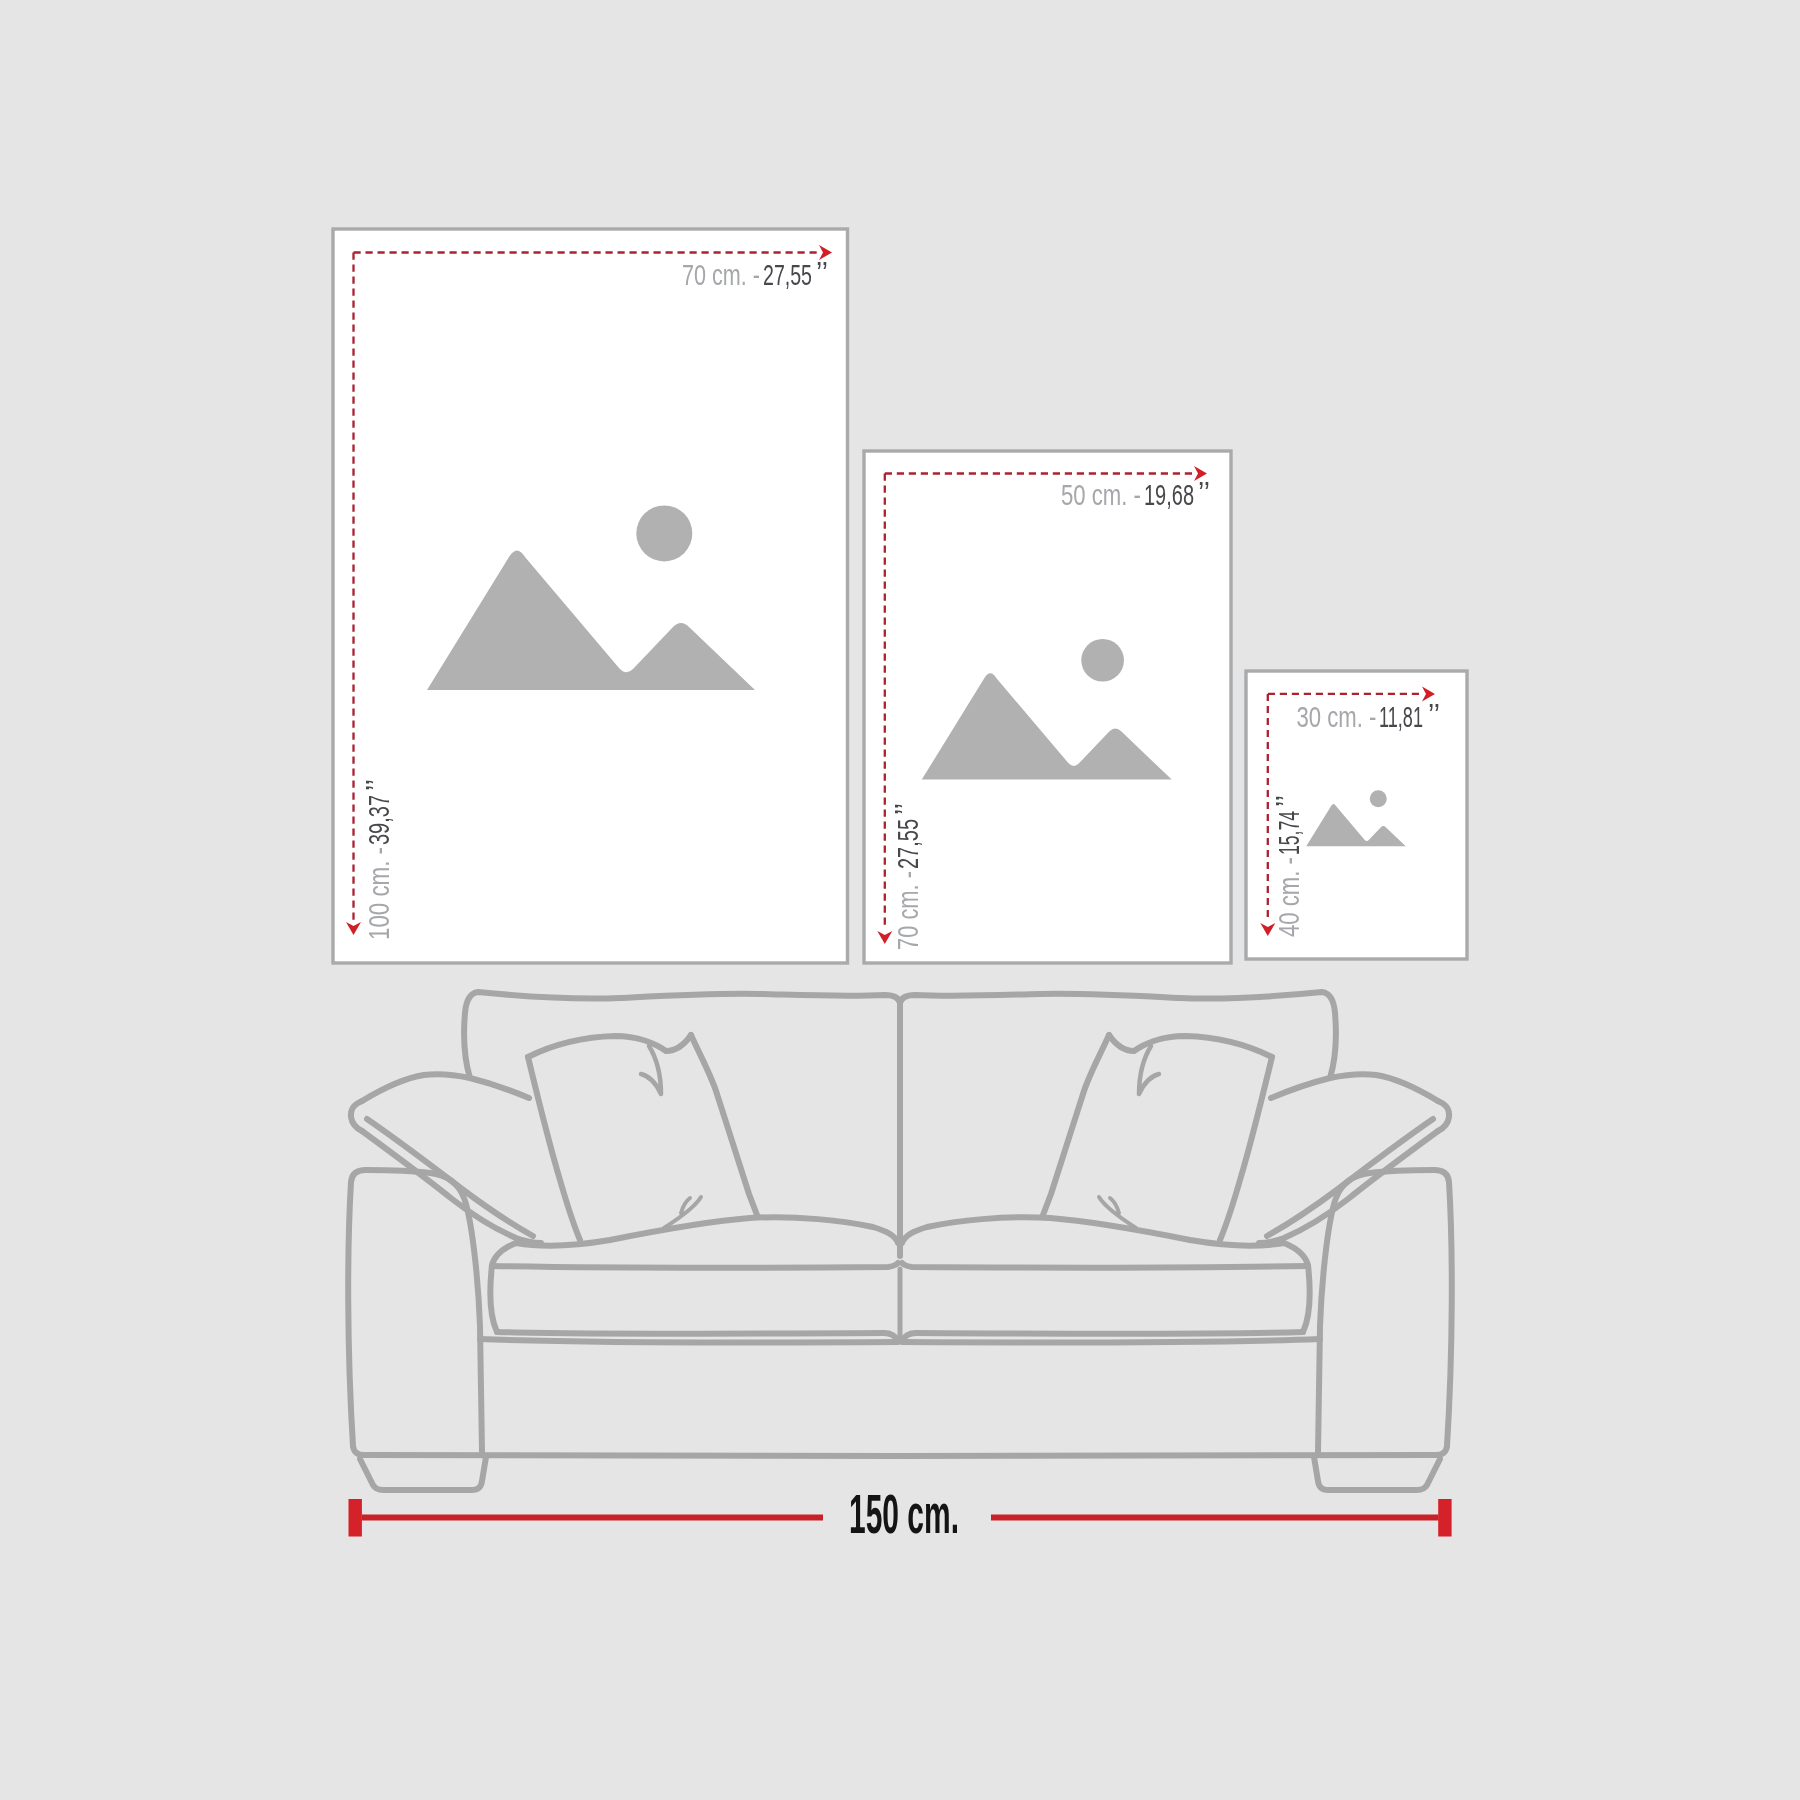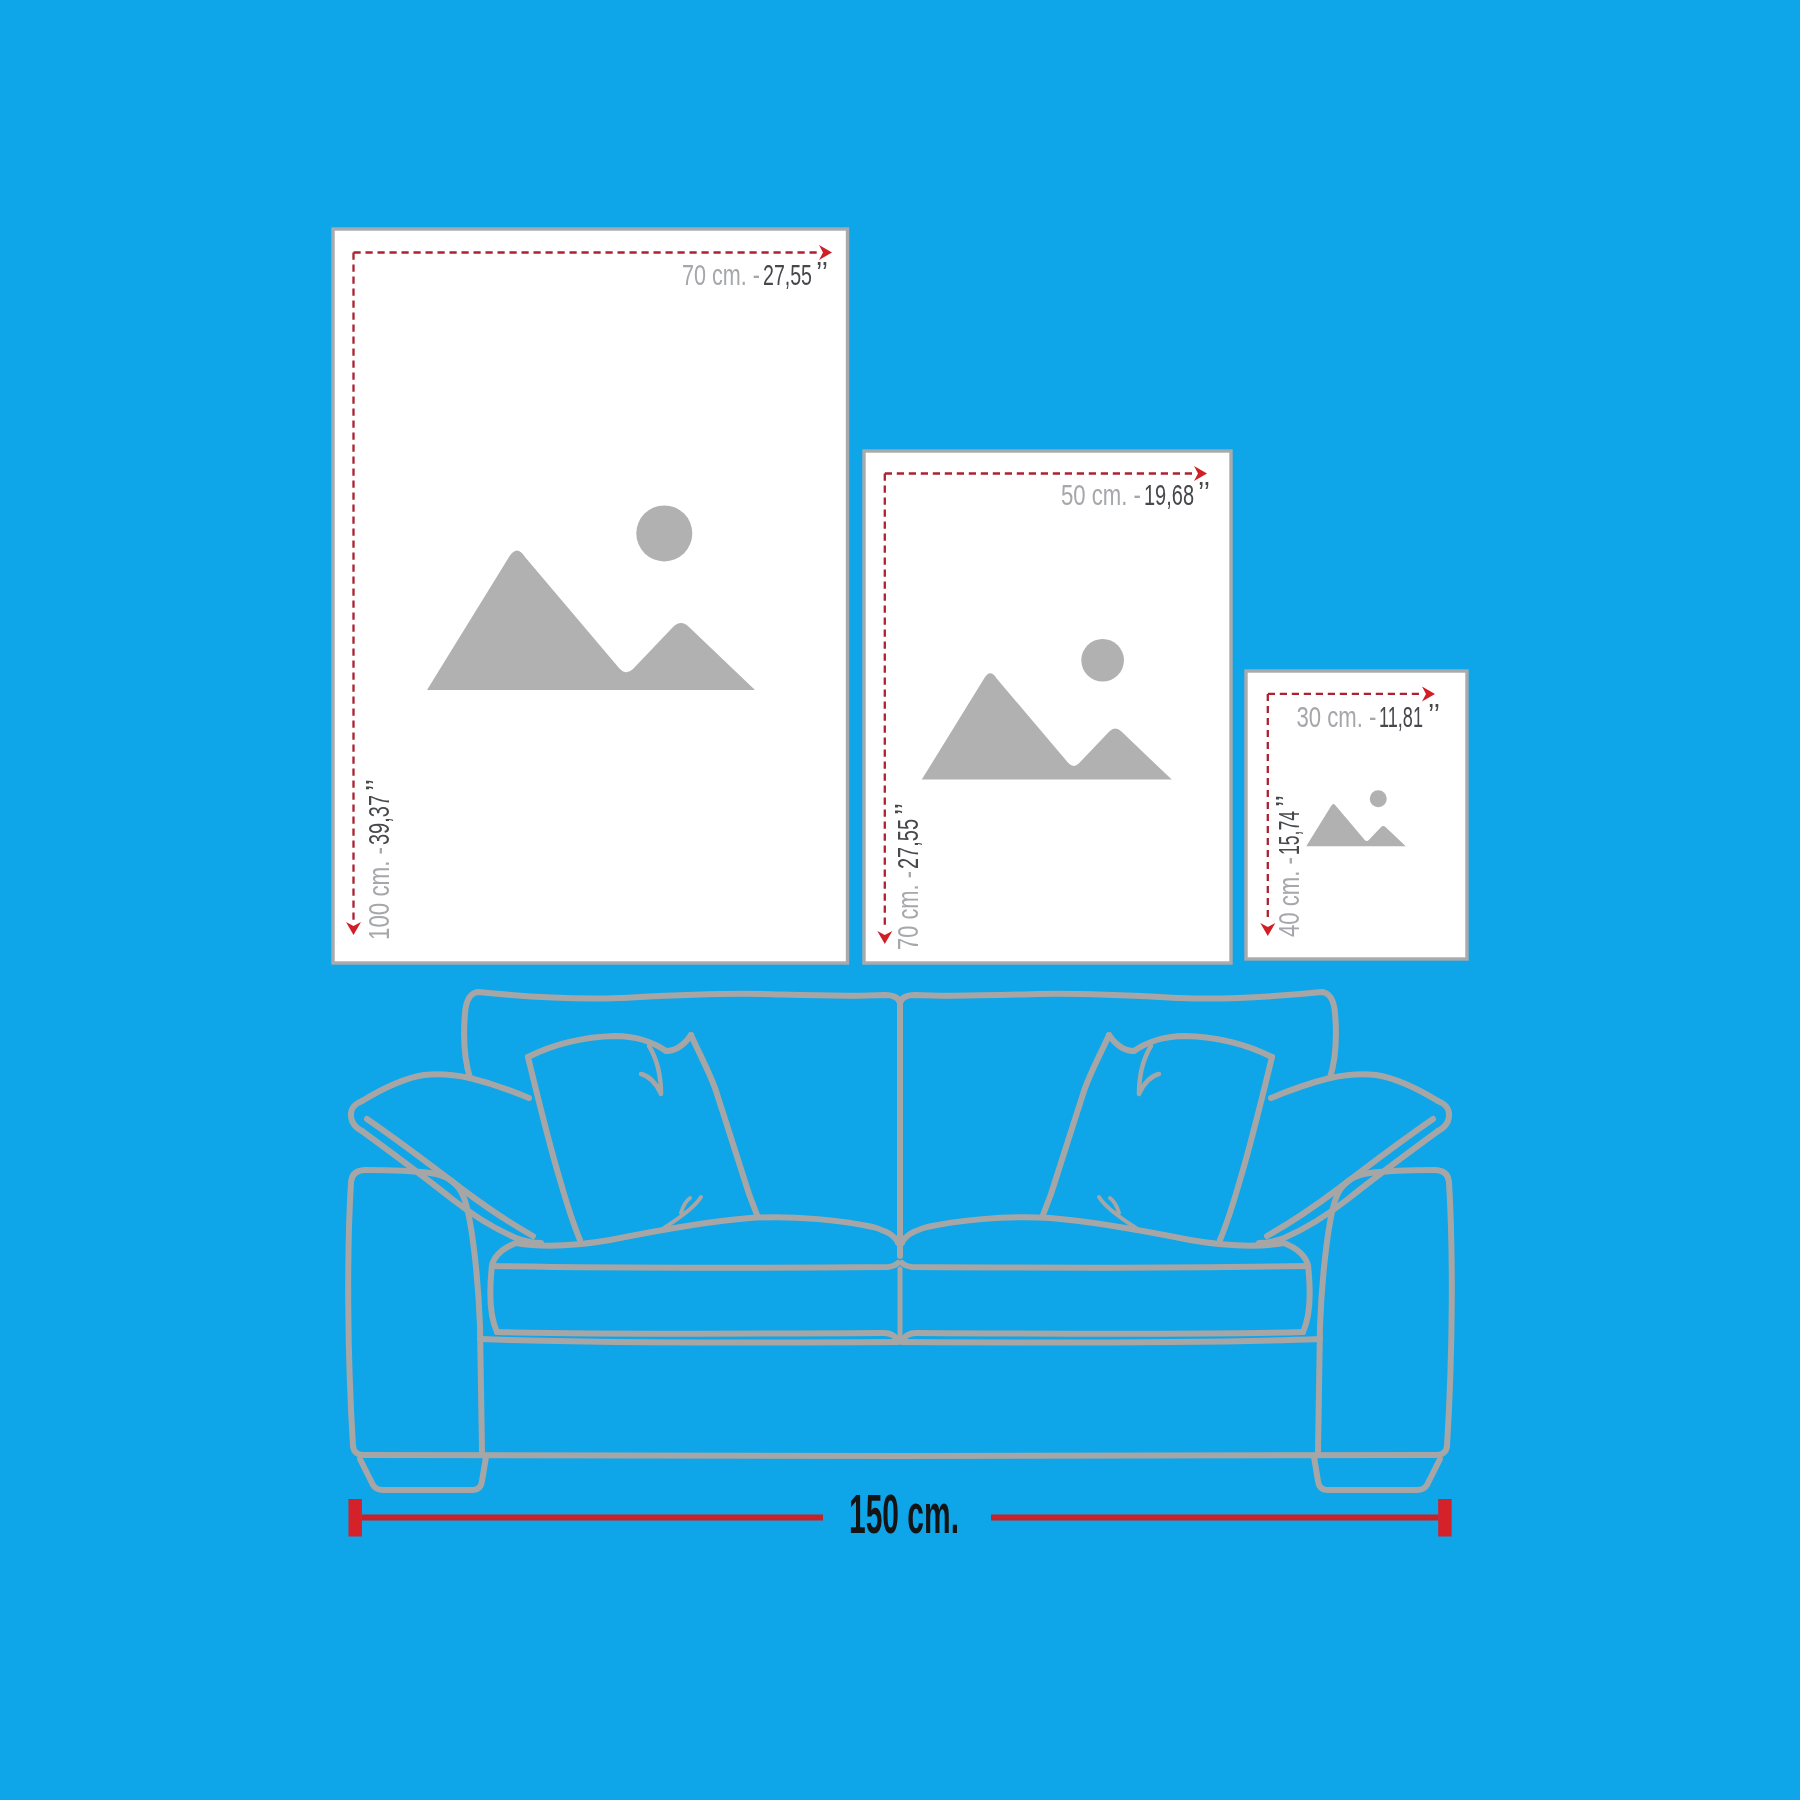--- a/index.html
+++ b/index.html
@@ -1,16 +1,16 @@
 <!DOCTYPE html>
 <html><head>
 <meta charset="utf-8">
 <style>
   html,body{margin:0;padding:0;background:#ffffff;}
-  .page{width:1800px;height:1800px;position:relative;background:#0ea5e9;overflow:hidden;}
+  .page{width:1800px;height:1800px;position:relative;background:#e5e5e5;overflow:hidden;}
   text{font-family:"Liberation Sans",sans-serif;}
 </style>
 </head>
 <body>
 <div class="page">
 <svg width="1800" height="1800" viewBox="0 0 1800 1800">
 
 <rect x="333" y="229" width="514.5" height="734" fill="#ffffff" stroke="#a9aaac" stroke-width="3.4"></rect>
 
 <rect x="864" y="451" width="367" height="512" fill="#ffffff" stroke="#a9aaac" stroke-width="3.4"></rect>

